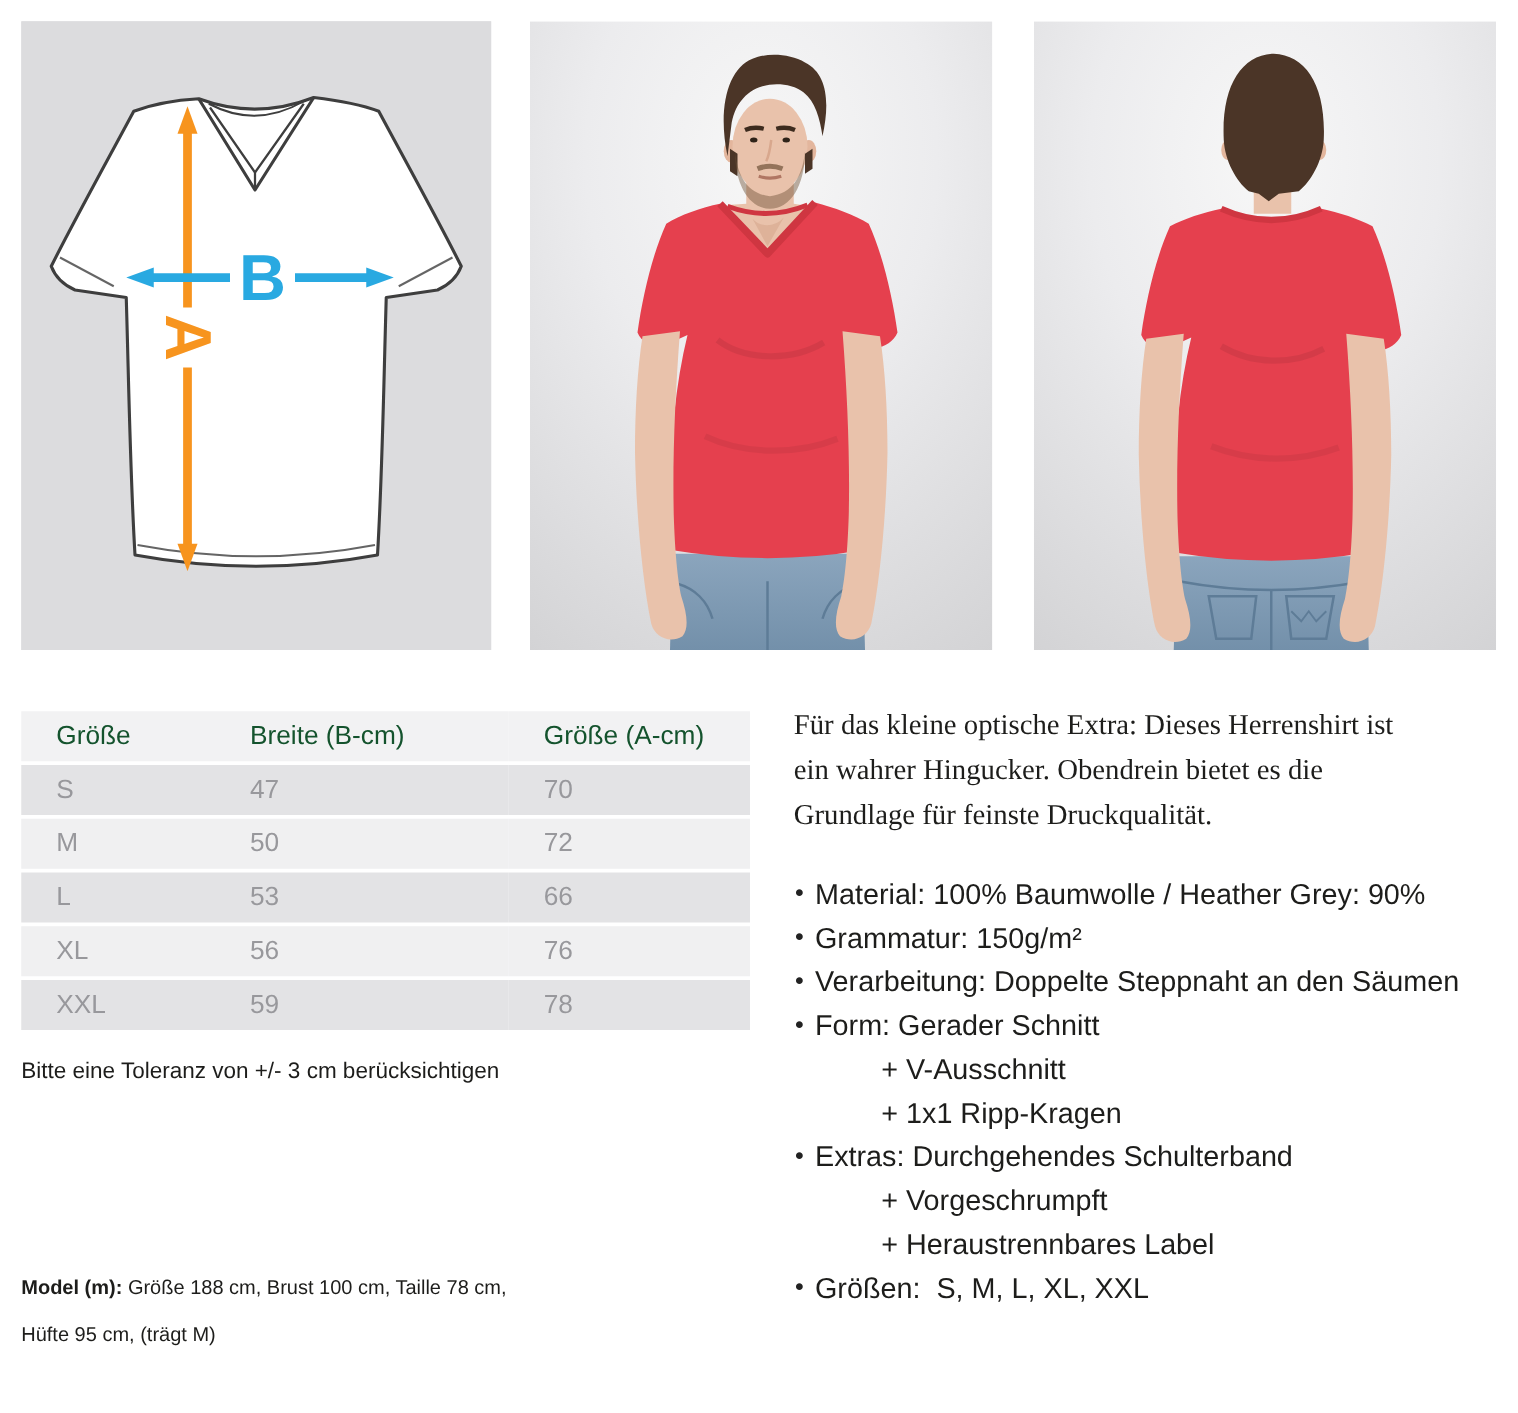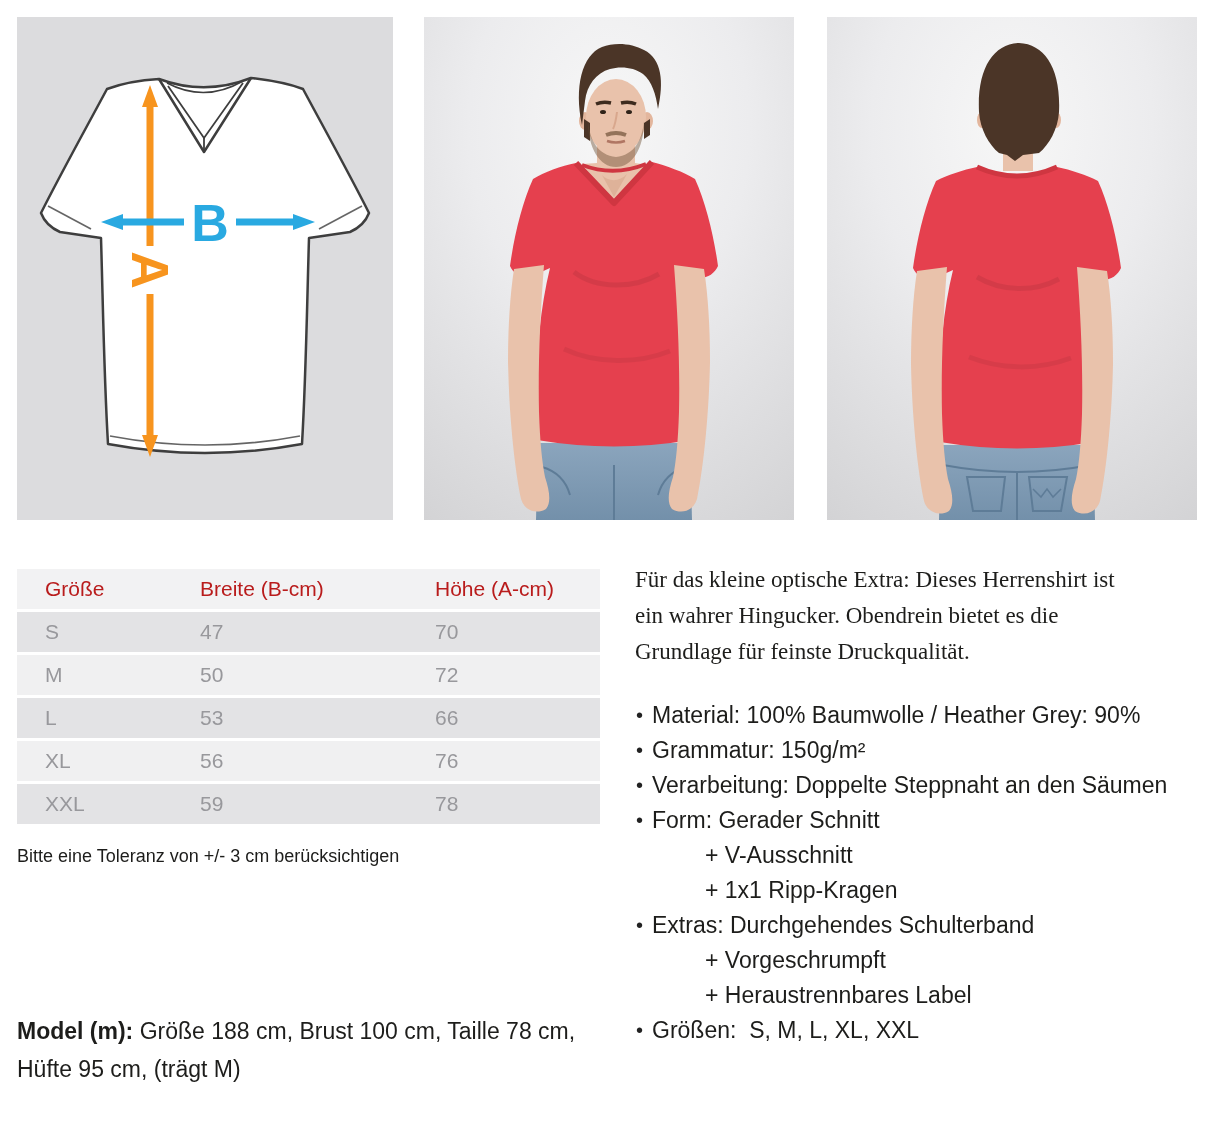--- a/index.html
+++ b/index.html
@@ -11,26 +11,26 @@
   .photo-front{left:424px;width:370px;}
   .photo-back{left:827px;width:370px;}
 
   
   table.size-table{position:absolute;left:17px;top:566px;width:583px;
                    border-collapse:separate;border-spacing:0 3px;table-layout:fixed;
                    font-size:21px;color:#98989c;}
   table.size-table col.c1{width:155px;} table.size-table col.c2{width:235px;} table.size-table col.c3{width:193px;}
   table.size-table th,table.size-table td{height:40px;padding:0 0 0 28px;text-align:left;
                    font-weight:normal;vertical-align:middle;white-space:nowrap;}
-  tr.hdr{background:#f2f2f3;color:#b91c1c;}
+  tr.hdr{background:#f2f2f3;color:#14532d;}
   tr.row-dark{background:#e3e3e5;}
   tr.row-light{background:#f0f0f1;}
 
   .tolerance{position:absolute;left:17px;top:846px;font-size:18px;white-space:nowrap;}
-  .model-info{position:absolute;left:17px;top:1012px;font-size:23px;line-height:38px;}
+  .model-info{position:absolute;left:17px;top:1012px;font-size:16px;line-height:38px;}
   .model-info .line{white-space:nowrap;}
   .model-info .bold{font-weight:bold;}
 
   
   .right-col{position:absolute;left:635px;top:562px;width:578px;font-size:23px;}
   .intro .line{line-height:36px;white-space:pre;font-family:Liberation Serif, serif;}
   .bullets{margin-top:28px;line-height:35px;}
   .b-line{position:relative;padding-left:17px;white-space:pre;}
   .b-line .dot{position:absolute;left:1px;top:0;font-size:20px;color:#222;}
   .b-line.wrap{padding-left:24px;}
@@ -177,21 +177,21 @@
   <table class="size-table">
     <colgroup>
         <col class="c1">
         <col class="c2">
         <col class="c3">
       </colgroup>
     <tbody>
         <tr class="hdr">
       <th>Größe</th>
       <th>Breite (B-cm)</th>
-      <th>Höhe (A-cm)</th>
+      <th>Größe (A-cm)</th>
     </tr>
     <tr class="row-dark">
       <td>S</td>
       <td>47</td>
       <td>70</td>
     </tr>
     <tr class="row-light">
       <td>M</td>
       <td>50</td>
       <td>72</td>

